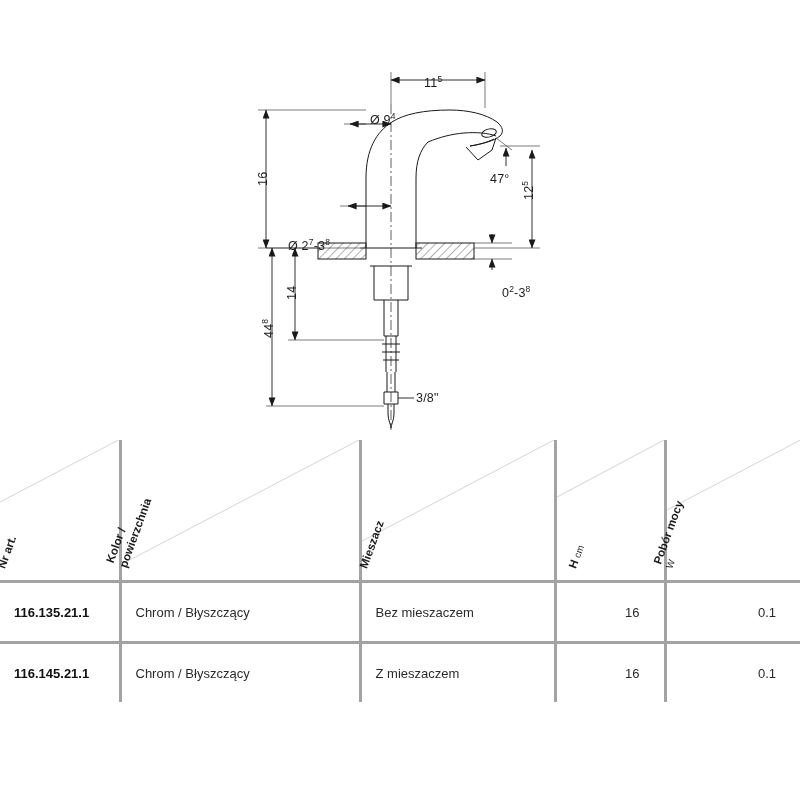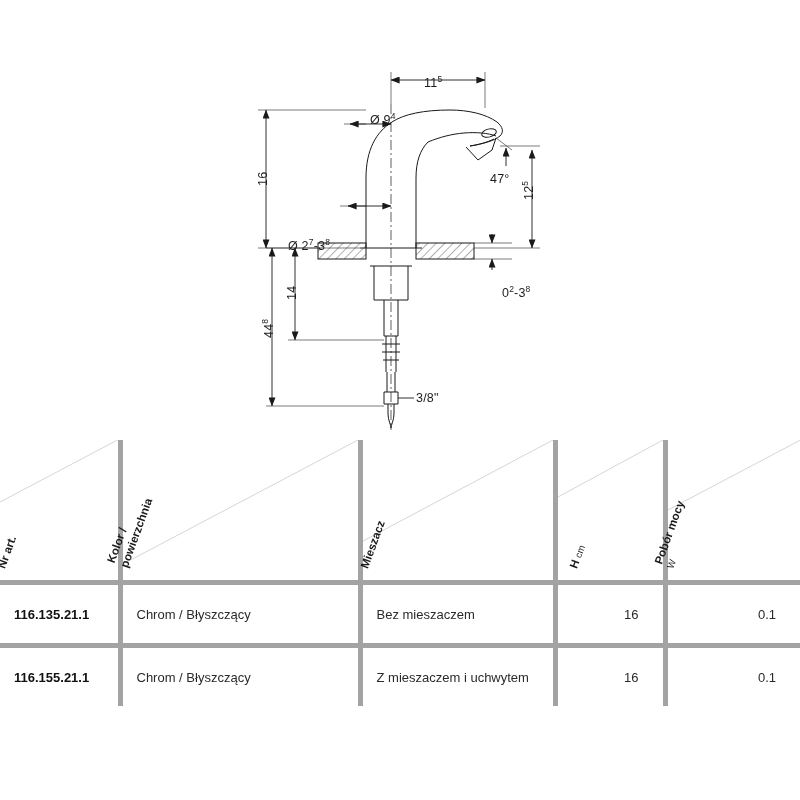--- a/index.html
+++ b/index.html
@@ -58,21 +58,21 @@
     top: 440px;
     width: 800px;
     height: 360px;
   }
   table.spec {
     border-collapse: collapse;
     width: 800px;
     table-layout: fixed;
   }
   table.spec td, table.spec th {
-    border: 5px solid #a3a3a3;
+    border: 3px solid #a3a3a3;
     padding: 0;
     vertical-align: middle;
   }
   
   tr.head-row td {
     height: 140px;
     position: relative;
     border-top: none;
     border-bottom: 1px solid #c9c9c9;
     overflow: visible;
@@ -384,35 +384,35 @@
           <div class="cell-pad">Bez mieszaczem</div>
         </td>
         <td>
           <div class="cell-pad num-right">16</div>
         </td>
         <td class="last">
           <div class="cell-pad num-right">0.1</div>
         </td>
       </tr>
 
-
       <tr class="data-row">
         <td class="first">
-          <div class="cell-pad art-no">116.155.21.1</div>
+          <div class="cell-pad art-no">116.145.21.1</div>
         </td>
         <td>
           <div class="cell-pad">Chrom / Błyszczący</div>
         </td>
         <td>
-          <div class="cell-pad">Z mieszaczem i uchwytem</div>
+          <div class="cell-pad">Z mieszaczem</div>
         </td>
         <td>
           <div class="cell-pad num-right">16</div>
         </td>
         <td class="last">
           <div class="cell-pad num-right">0.1</div>
         </td>
       </tr>
+
     </tbody>
       </table>
   </div>
 
 </div>
 
 </body></html>

